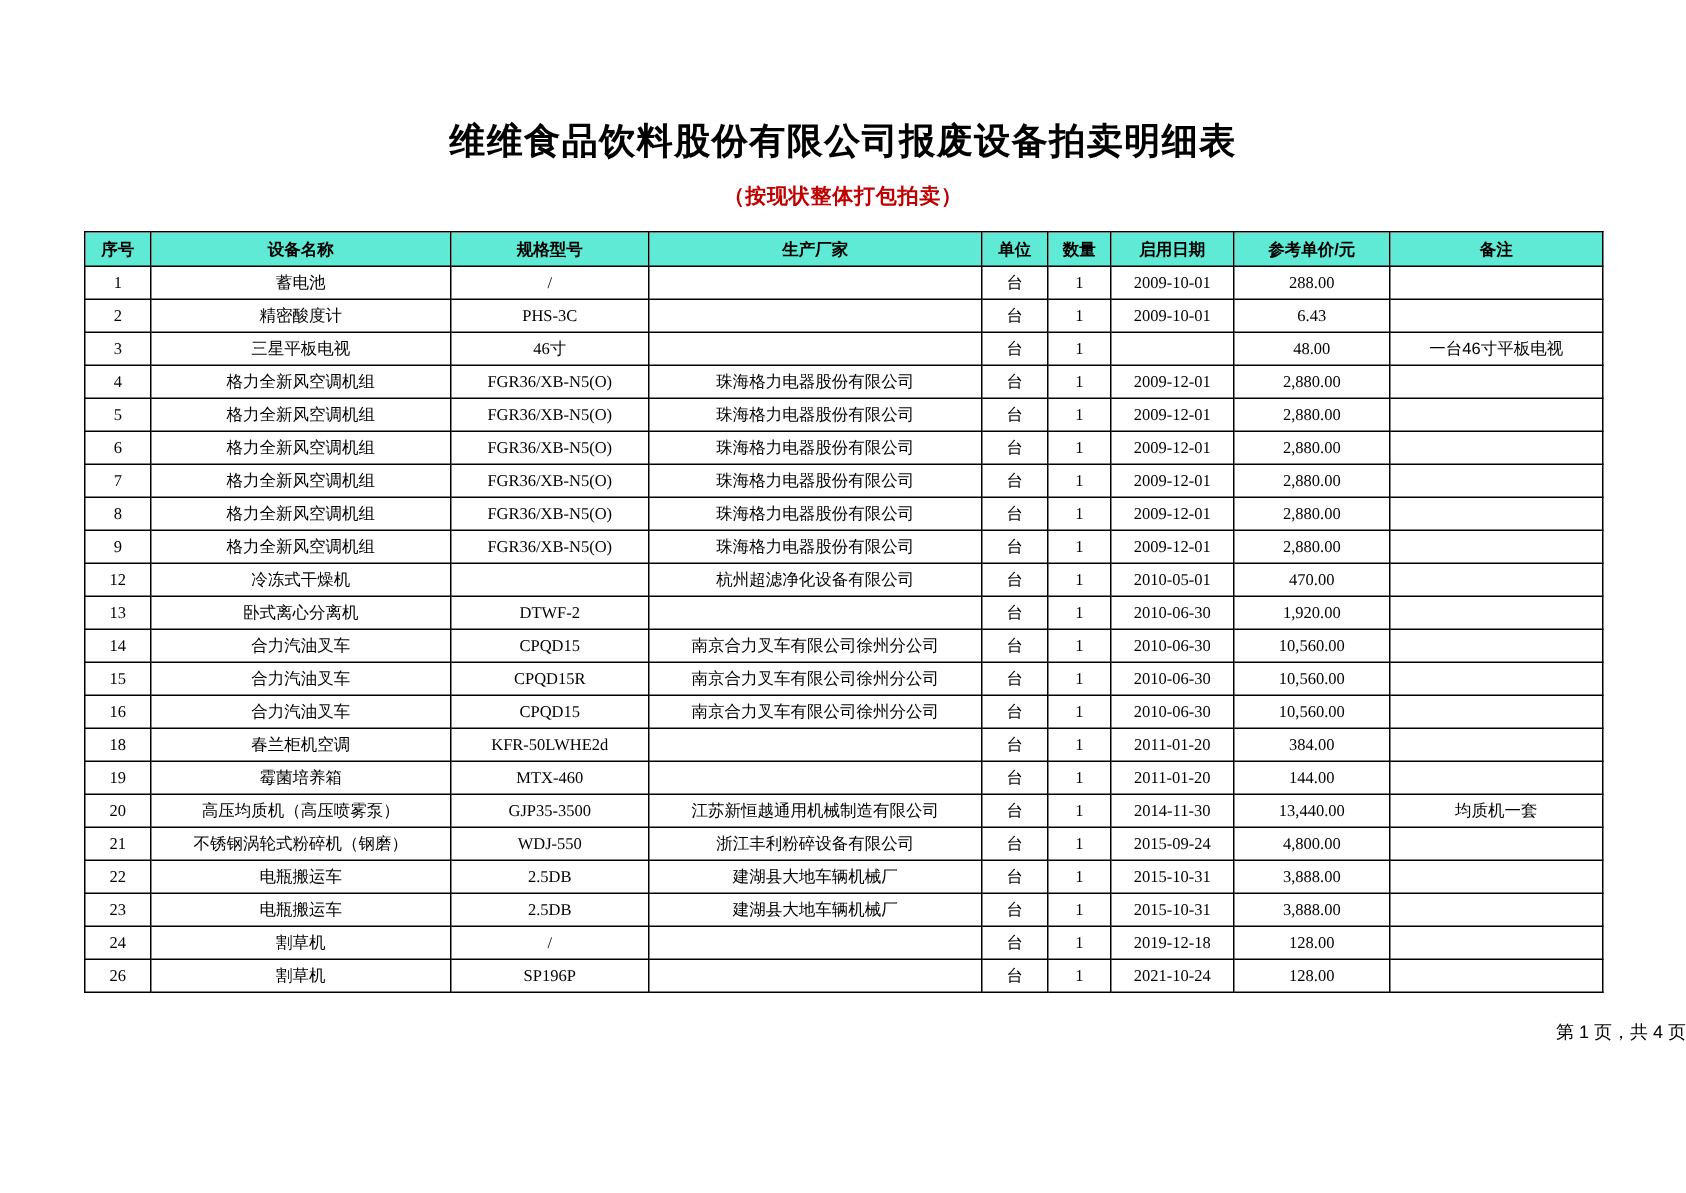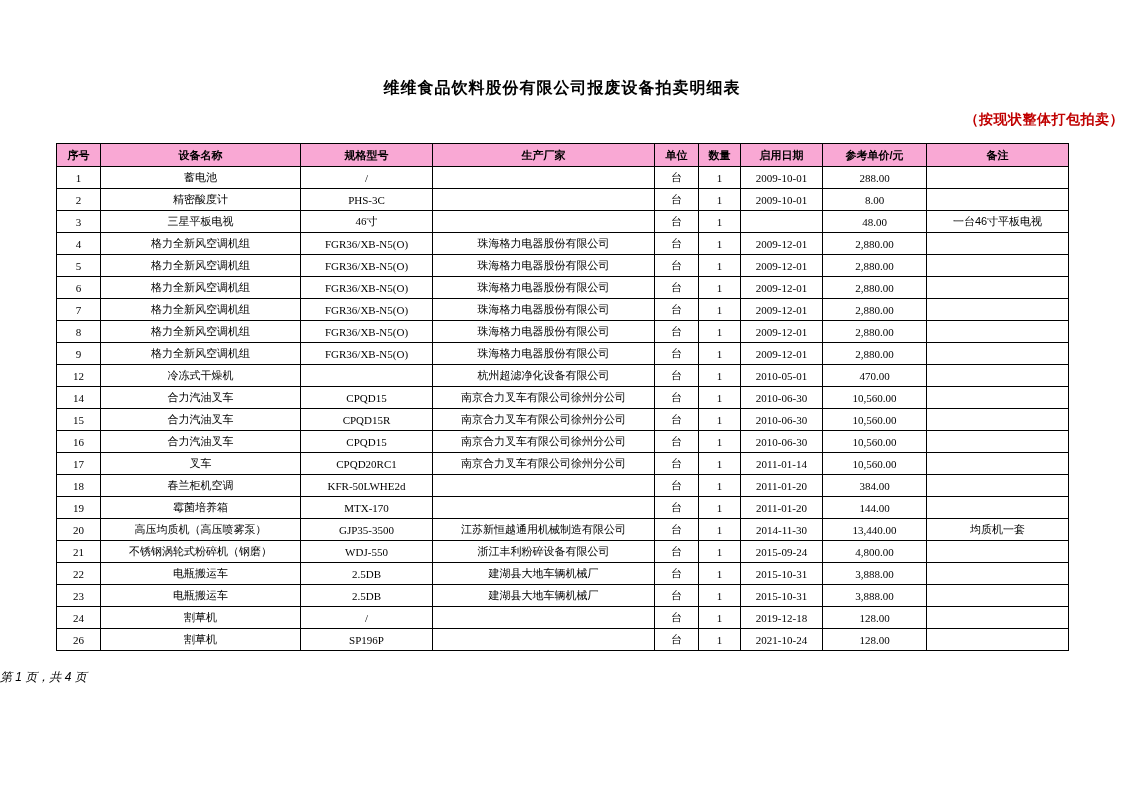--- a/index.html
+++ b/index.html
@@ -15,28 +15,28 @@
     overflow: hidden;
   }
   .page {
     position: relative;
     width: 1124px;
     height: 795px;
     box-sizing: border-box;
   }
   .doc-title {
     text-align: center;
-    font-size: 16px;
+    font-size: 24px;
     font-weight: bold;
     letter-spacing: 1px;
     margin-top: 78px;
     color: #000;
   }
   .doc-subtitle {
-    text-align: right;
+    text-align: center;
     font-size: 14px;
     font-weight: bold;
     color: #c00000;
     margin-top: 12px;
     letter-spacing: 0.5px;
   }
   .table-wrap {
     margin: 14px auto 0 auto;
     width: 1012px;
   }
@@ -50,21 +50,21 @@
   table.equip td {
     border: 1px solid #000000;
     height: 21px;
     padding: 0 2px;
     text-align: center;
     vertical-align: middle;
     overflow: hidden;
     white-space: nowrap;
   }
   table.equip thead th {
-    background: #f9a8d4;
+    background: #5eead4;
     font-weight: bold;
     font-size: 11px;
     height: 22px;
   }
   table.equip tbody td {
     background: #ffffff;
     font-size: 11px;
   }
   td.num, td.qty, td.unit, td.date, td.price {
     font-family: "Liberation Serif", "DejaVu Serif", serif;
@@ -82,26 +82,25 @@
   .col-name { width: 200px; }
   .col-model { width: 132px; }
   .col-maker { width: 222px; }
   .col-unit { width: 44px; }
   .col-qty { width: 42px; }
   .col-date { width: 82px; }
   .col-price { width: 104px; }
   .col-remark { width: 142px; }
 
   .footer {
-    text-align: left;
+    text-align: right;
     font-size: 12px;
     margin-top: 18px;
     color: #000;
     font-family: "Liberation Sans", sans-serif;
-    font-style: italic;
   }
 </style>
 </head>
 <body>
 
 <div class="page">
 
   <div class="doc-title">维维食品饮料股份有限公司报废设备拍卖明细表</div>
   <div class="doc-subtitle">（按现状整体打包拍卖）</div>
 
@@ -144,21 +143,21 @@
             <td class="remark"></td>
           </tr>
           <tr>
             <td class="num">2</td>
             <td class="name">精密酸度计</td>
             <td class="model">PHS-3C</td>
             <td class="maker"></td>
             <td class="unit">台</td>
             <td class="qty">1</td>
             <td class="date">2009-10-01</td>
-            <td class="price">8.00</td>
+            <td class="price">6.43</td>
             <td class="remark"></td>
           </tr>
           <tr>
             <td class="num">3</td>
             <td class="name">三星平板电视</td>
             <td class="model">46寸</td>
             <td class="maker"></td>
             <td class="unit">台</td>
             <td class="qty">1</td>
             <td class="date"></td>
@@ -236,20 +235,31 @@
             <td class="name">冷冻式干燥机</td>
             <td class="model"></td>
             <td class="maker">杭州超滤净化设备有限公司</td>
             <td class="unit">台</td>
             <td class="qty">1</td>
             <td class="date">2010-05-01</td>
             <td class="price">470.00</td>
             <td class="remark"></td>
           </tr>
           <tr>
+            <td class="num">13</td>
+            <td class="name">卧式离心分离机</td>
+            <td class="model">DTWF-2</td>
+            <td class="maker"></td>
+            <td class="unit">台</td>
+            <td class="qty">1</td>
+            <td class="date">2010-06-30</td>
+            <td class="price">1,920.00</td>
+            <td class="remark"></td>
+          </tr>
+          <tr>
             <td class="num">14</td>
             <td class="name">合力汽油叉车</td>
             <td class="model">CPQD15</td>
             <td class="maker">南京合力叉车有限公司徐州分公司</td>
             <td class="unit">台</td>
             <td class="qty">1</td>
             <td class="date">2010-06-30</td>
             <td class="price">10,560.00</td>
             <td class="remark"></td>
           </tr>
@@ -269,45 +279,34 @@
             <td class="name">合力汽油叉车</td>
             <td class="model">CPQD15</td>
             <td class="maker">南京合力叉车有限公司徐州分公司</td>
             <td class="unit">台</td>
             <td class="qty">1</td>
             <td class="date">2010-06-30</td>
             <td class="price">10,560.00</td>
             <td class="remark"></td>
           </tr>
           <tr>
-            <td class="num">17</td>
-            <td class="name">叉车</td>
-            <td class="model">CPQD20RC1</td>
-            <td class="maker">南京合力叉车有限公司徐州分公司</td>
-            <td class="unit">台</td>
-            <td class="qty">1</td>
-            <td class="date">2011-01-14</td>
-            <td class="price">10,560.00</td>
-            <td class="remark"></td>
-          </tr>
-          <tr>
             <td class="num">18</td>
             <td class="name">春兰柜机空调</td>
             <td class="model">KFR-50LWHE2d</td>
             <td class="maker"></td>
             <td class="unit">台</td>
             <td class="qty">1</td>
             <td class="date">2011-01-20</td>
             <td class="price">384.00</td>
             <td class="remark"></td>
           </tr>
           <tr>
             <td class="num">19</td>
             <td class="name">霉菌培养箱</td>
-            <td class="model">MTX-170</td>
+            <td class="model">MTX-460</td>
             <td class="maker"></td>
             <td class="unit">台</td>
             <td class="qty">1</td>
             <td class="date">2011-01-20</td>
             <td class="price">144.00</td>
             <td class="remark"></td>
           </tr>
           <tr>
             <td class="num">20</td>
             <td class="name">高压均质机（高压喷雾泵）</td>

